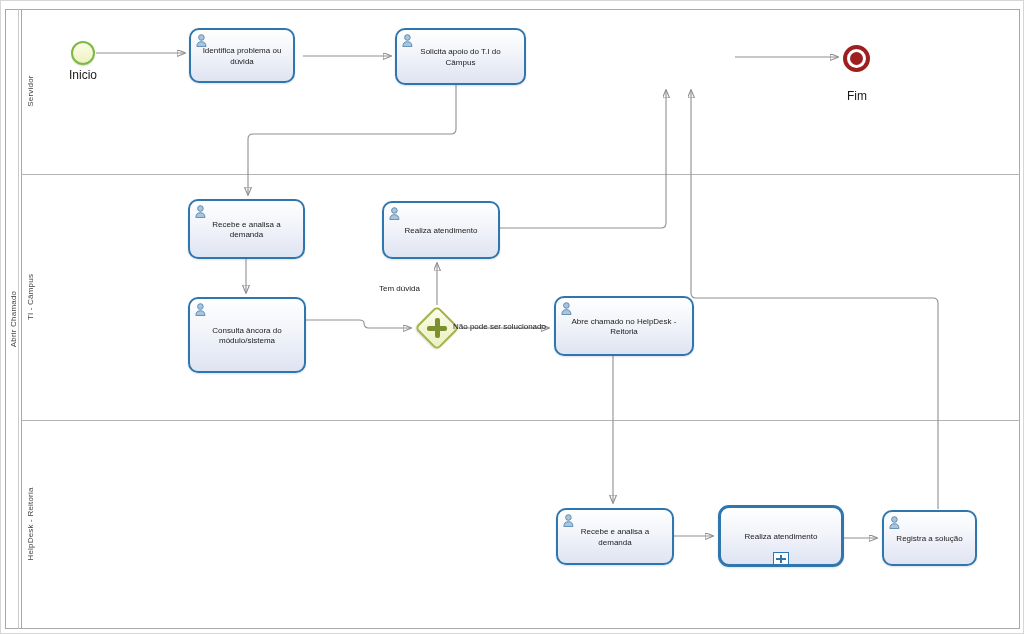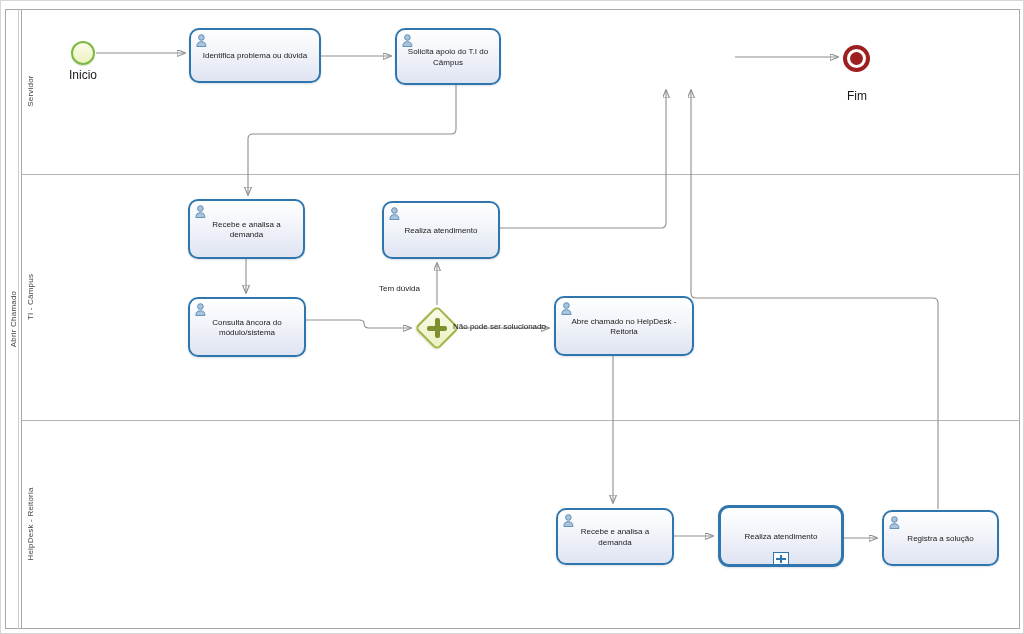--- a/index.html
+++ b/index.html
@@ -84,29 +84,29 @@
     <path d="M612 355 L612 502" marker-end="url(#arr)"></path>
     <path d="M673 535 L712 535" marker-end="url(#arr)"></path>
     <path d="M843 537 L876 537" marker-end="url(#arr)"></path>
     <path d="M937 508 L937 302 Q937 297 932 297 L695 297 Q690 297 690 292 L690 89" marker-end="url(#arr)"></path>
     <path d="M734 56 L837 56" marker-end="url(#arr)"></path>
   </svg>
 
   <div class="start-event"></div>
   <div class="node-label" style="left:62px; top:67px; width:40px;">Inicio</div>
 
-  <div class="task" style="left:188px; top:27px; width:132px; height:55px;">
+  <div class="task" style="left:188px; top:27px; width:106px; height:55px;">
     <svg class="usericon" viewBox="0 0 14 13">
       <circle cx="5.4" cy="3.5" r="2.8" fill="#a9c5dd" stroke="#5d8cb3" stroke-width="1"></circle>
       <path d="M0.9 12.6 Q0.9 7.7 5.4 7.7 Q9.9 7.7 9.9 12.6 Z" fill="#a9c5dd" stroke="#5d8cb3" stroke-width="1"></path>
     </svg>
     <span>Identifica problema ou dúvida</span>
   </div>
 
-  <div class="task" style="left:394px; top:27px; width:106px; height:57px;">
+  <div class="task" style="left:394px; top:27px; width:131px; height:57px;">
     <svg class="usericon" viewBox="0 0 14 13">
       <circle cx="5.4" cy="3.5" r="2.8" fill="#a9c5dd" stroke="#5d8cb3" stroke-width="1"></circle>
       <path d="M0.9 12.6 Q0.9 7.7 5.4 7.7 Q9.9 7.7 9.9 12.6 Z" fill="#a9c5dd" stroke="#5d8cb3" stroke-width="1"></path>
     </svg>
     <span>Solicita apoio do T.I do Câmpus</span>
   </div>
 
 
   <div class="end-event">
       <div class="end-core"></div>
@@ -122,21 +122,21 @@
   </div>
 
   <div class="task" style="left:381px; top:200px; width:118px; height:58px;">
     <svg class="usericon" viewBox="0 0 14 13">
       <circle cx="5.4" cy="3.5" r="2.8" fill="#a9c5dd" stroke="#5d8cb3" stroke-width="1"></circle>
       <path d="M0.9 12.6 Q0.9 7.7 5.4 7.7 Q9.9 7.7 9.9 12.6 Z" fill="#a9c5dd" stroke="#5d8cb3" stroke-width="1"></path>
     </svg>
     <span>Realiza atendimento</span>
   </div>
 
-  <div class="task" style="left:187px; top:296px; width:118px; height:60px;">
+  <div class="task" style="left:187px; top:296px; width:118px; height:76px;">
     <svg class="usericon" viewBox="0 0 14 13">
       <circle cx="5.4" cy="3.5" r="2.8" fill="#a9c5dd" stroke="#5d8cb3" stroke-width="1"></circle>
       <path d="M0.9 12.6 Q0.9 7.7 5.4 7.7 Q9.9 7.7 9.9 12.6 Z" fill="#a9c5dd" stroke="#5d8cb3" stroke-width="1"></path>
     </svg>
     <span>Consulta âncora do módulo/sistema</span>
   </div>
 
   <div class="gateway"></div>
   <div class="gw-plus">
       <div class="ph"></div>
@@ -163,21 +163,21 @@
   </div>
 
   <div class="task subprocess" style="left:717px; top:504px; width:126px; height:62px;">
     <span>Realiza atendimento</span>
     <div class="sub-marker">
         <div class="ph"></div>
         <div class="pv"></div>
       </div>
   </div>
 
-  <div class="task" style="left:881px; top:509px; width:117px; height:56px;">
+  <div class="task" style="left:881px; top:509px; width:95px; height:56px;">
     <svg class="usericon" viewBox="0 0 14 13">
       <circle cx="5.4" cy="3.5" r="2.8" fill="#a9c5dd" stroke="#5d8cb3" stroke-width="1"></circle>
       <path d="M0.9 12.6 Q0.9 7.7 5.4 7.7 Q9.9 7.7 9.9 12.6 Z" fill="#a9c5dd" stroke="#5d8cb3" stroke-width="1"></path>
     </svg>
     <span>Registra a solução</span>
   </div>
 
 </div>
 
 </body></html>

